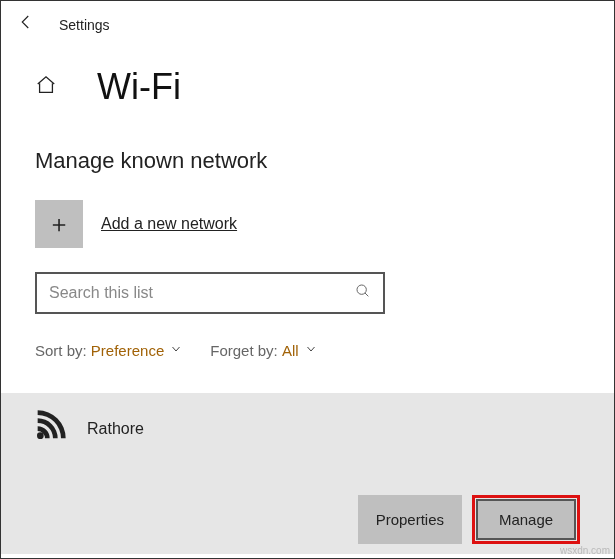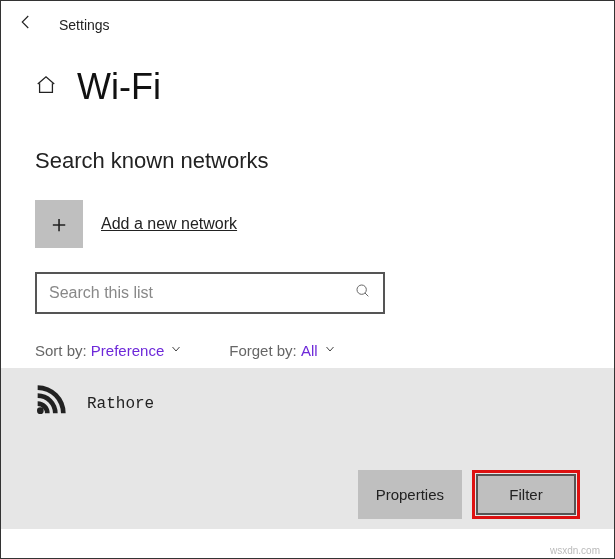--- a/index.html
+++ b/index.html
@@ -28,21 +28,21 @@
       color: #222;
     }
     .header-label {
       font-size: 14px;
       color: #222;
     }
     .title-row {
       display: flex;
       align-items: center;
       padding: 30px 34px 20px 34px;
-      gap: 20px;
+      gap: 40px;
     }
     .home-icon svg {
       width: 22px;
       height: 22px;
       stroke: #222;
       fill: none;
       stroke-width: 1.4;
     }
     .page-title {
       font-size: 36px;
@@ -101,30 +101,30 @@
     .search-input::placeholder {
       color: #888;
     }
     .search-icon {
       font-size: 16px;
       color: #555;
     }
     .sort-filter-row {
       display: flex;
       align-items: center;
-      padding: 8px 34px 9px 34px;
-      gap: 47px;
+      padding: 8px 34px 34px 34px;
+      gap: 28px;
       font-size: 15px;
       color: #222;
     }
     .sf-label {
       color: #666;
     }
     .sf-value {
-      color: #6d28d9;
+      color: #a16207;
     }
     .chevron-down {
       font-size: 12px;
       color: #444;
       margin-left: 6px;
     }
     .sf-group {
       display: inline-flex;
       align-items: center;
       cursor: pointer;
@@ -143,21 +143,20 @@
       gap: 20px;
     }
     .wifi-icon svg {
       width: 32px;
       height: 32px;
     }
     .network-name {
       font-size: 16px;
       color: #222;
       padding-top: 4px;
-      font-family: Liberation Mono, monospace;
     }
     .button-row {
       display: flex;
       justify-content: flex-end;
       width: 100%;
       gap: 10px;
       padding: 30px 0 10px 0;
     }
     .action-button {
       background: #bfbfbf;
@@ -174,21 +173,21 @@
       display: inline-block;
       padding: 0;
     }
     .forget-highlight .action-button {
       border: 2px solid #555;
       margin: 1px;
     }
     .watermark {
       position: absolute;
       bottom: 2px;
-      right: 14px;
+      right: 4px;
       font-size: 10px;
       color: #bbb;
     }
   </style>
 </head>
 <body>
 
 <div class="header-bar">
   <span class="back-icon">
     <svg width="18" height="18" viewBox="0 0 24 24" fill="none" stroke="#222" stroke-width="1.5">
@@ -201,21 +200,21 @@
 <div class="title-row">
   <span class="home-icon">
     <svg viewBox="0 0 24 24">
       <path d="M3 11 L12 3 L21 11"></path>
       <path d="M5 10 V20 H19 V10"></path>
     </svg>
   </span>
   <h1 class="page-title">Wi-Fi</h1>
 </div>
 
-<h2 class="subtitle">Search known networks</h2>
+<h2 class="subtitle">Manage known network</h2>
 
 <div class="add-row">
   <div class="add-button">
     <span class="plus-icon">＋</span>
   </div>
   <span class="add-label">Add a new network</span>
 </div>
 
 <div class="search-box">
   <input class="search-input" type="text" placeholder="Search this list" style="">
@@ -256,18 +255,18 @@
         <path d="M2 13 A9 9 0 0 1 11 22 L7.5 22 A5.5 5.5 0 0 0 2 16.5 Z"></path>
         <path d="M2 7 A15 15 0 0 1 17 22 L13.5 22 A11.5 11.5 0 0 0 2 10.5 Z"></path>
         <path d="M2 1 A21 21 0 0 1 23 22 L19.5 22 A17.5 17.5 0 0 0 2 4.5 Z"></path>
       </svg>
     </span>
     <span class="network-name">Rathore</span>
   </div>
   <div class="button-row">
     <button class="action-button">Properties</button>
     <span class="forget-highlight">
-      <button class="action-button">Filter</button>
+      <button class="action-button">Manage</button>
     </span>
   </div>
 </div>
 
 <div class="watermark">wsxdn.com</div>
 
 </body></html>

